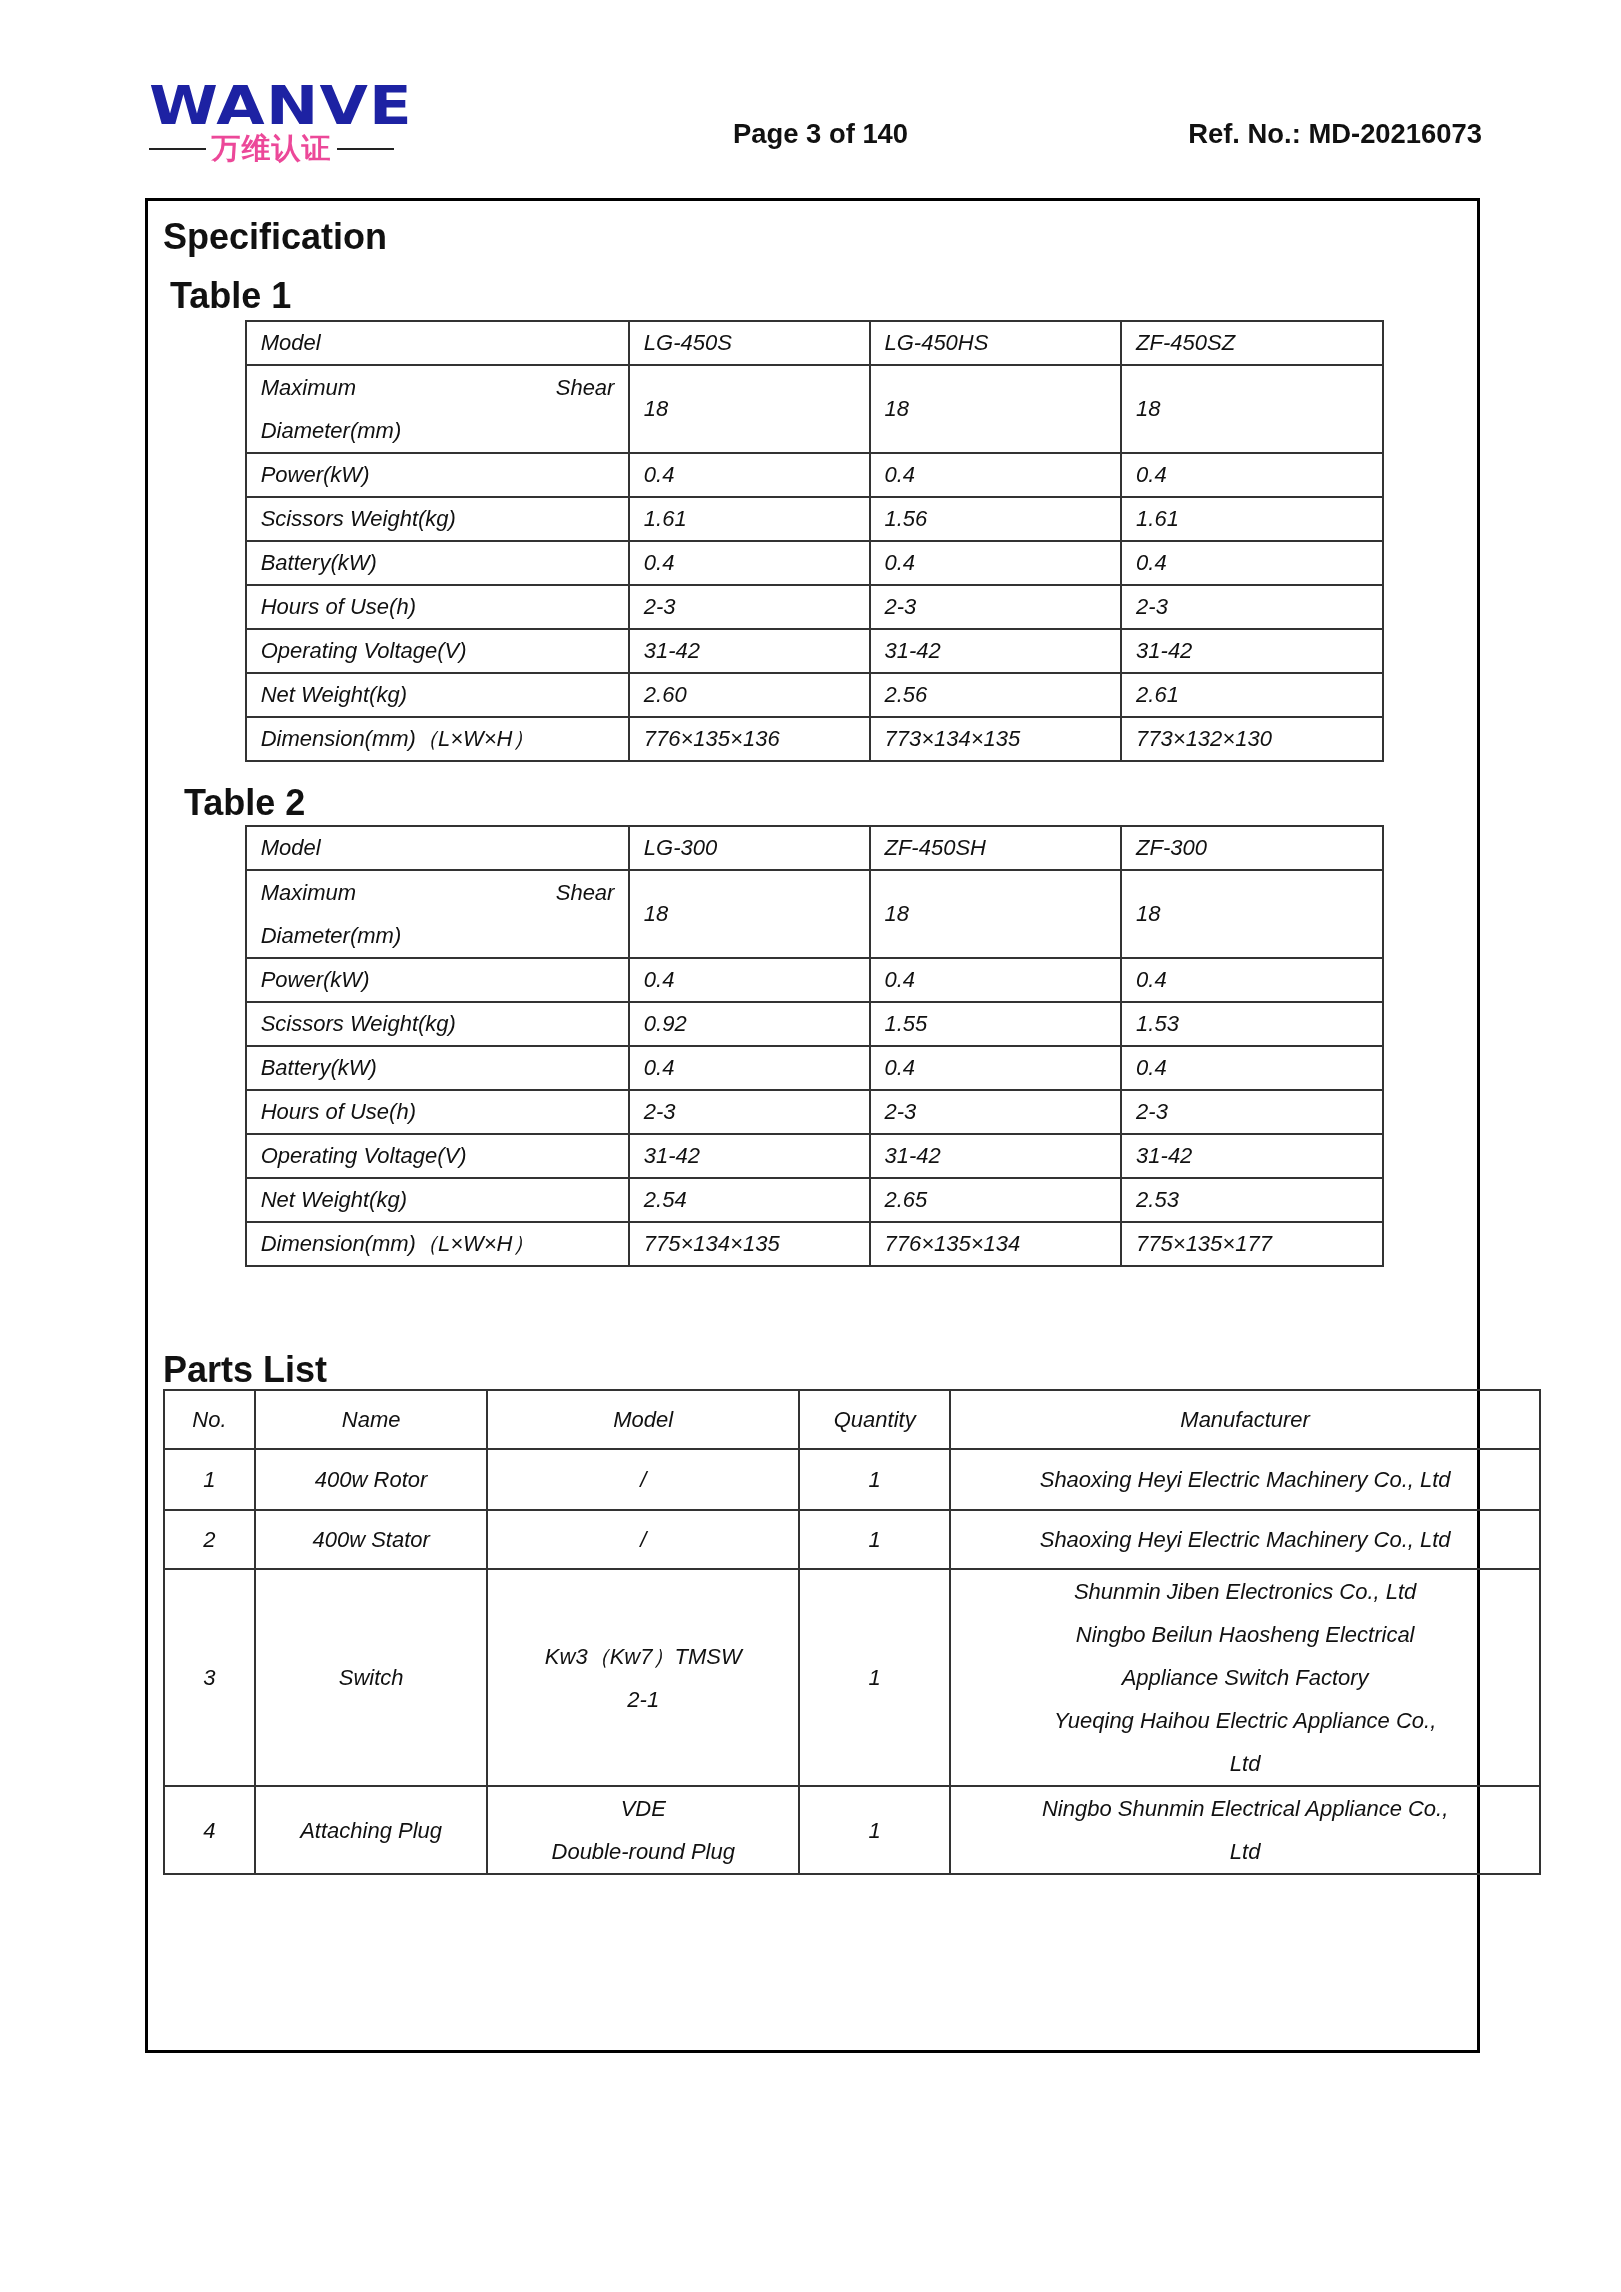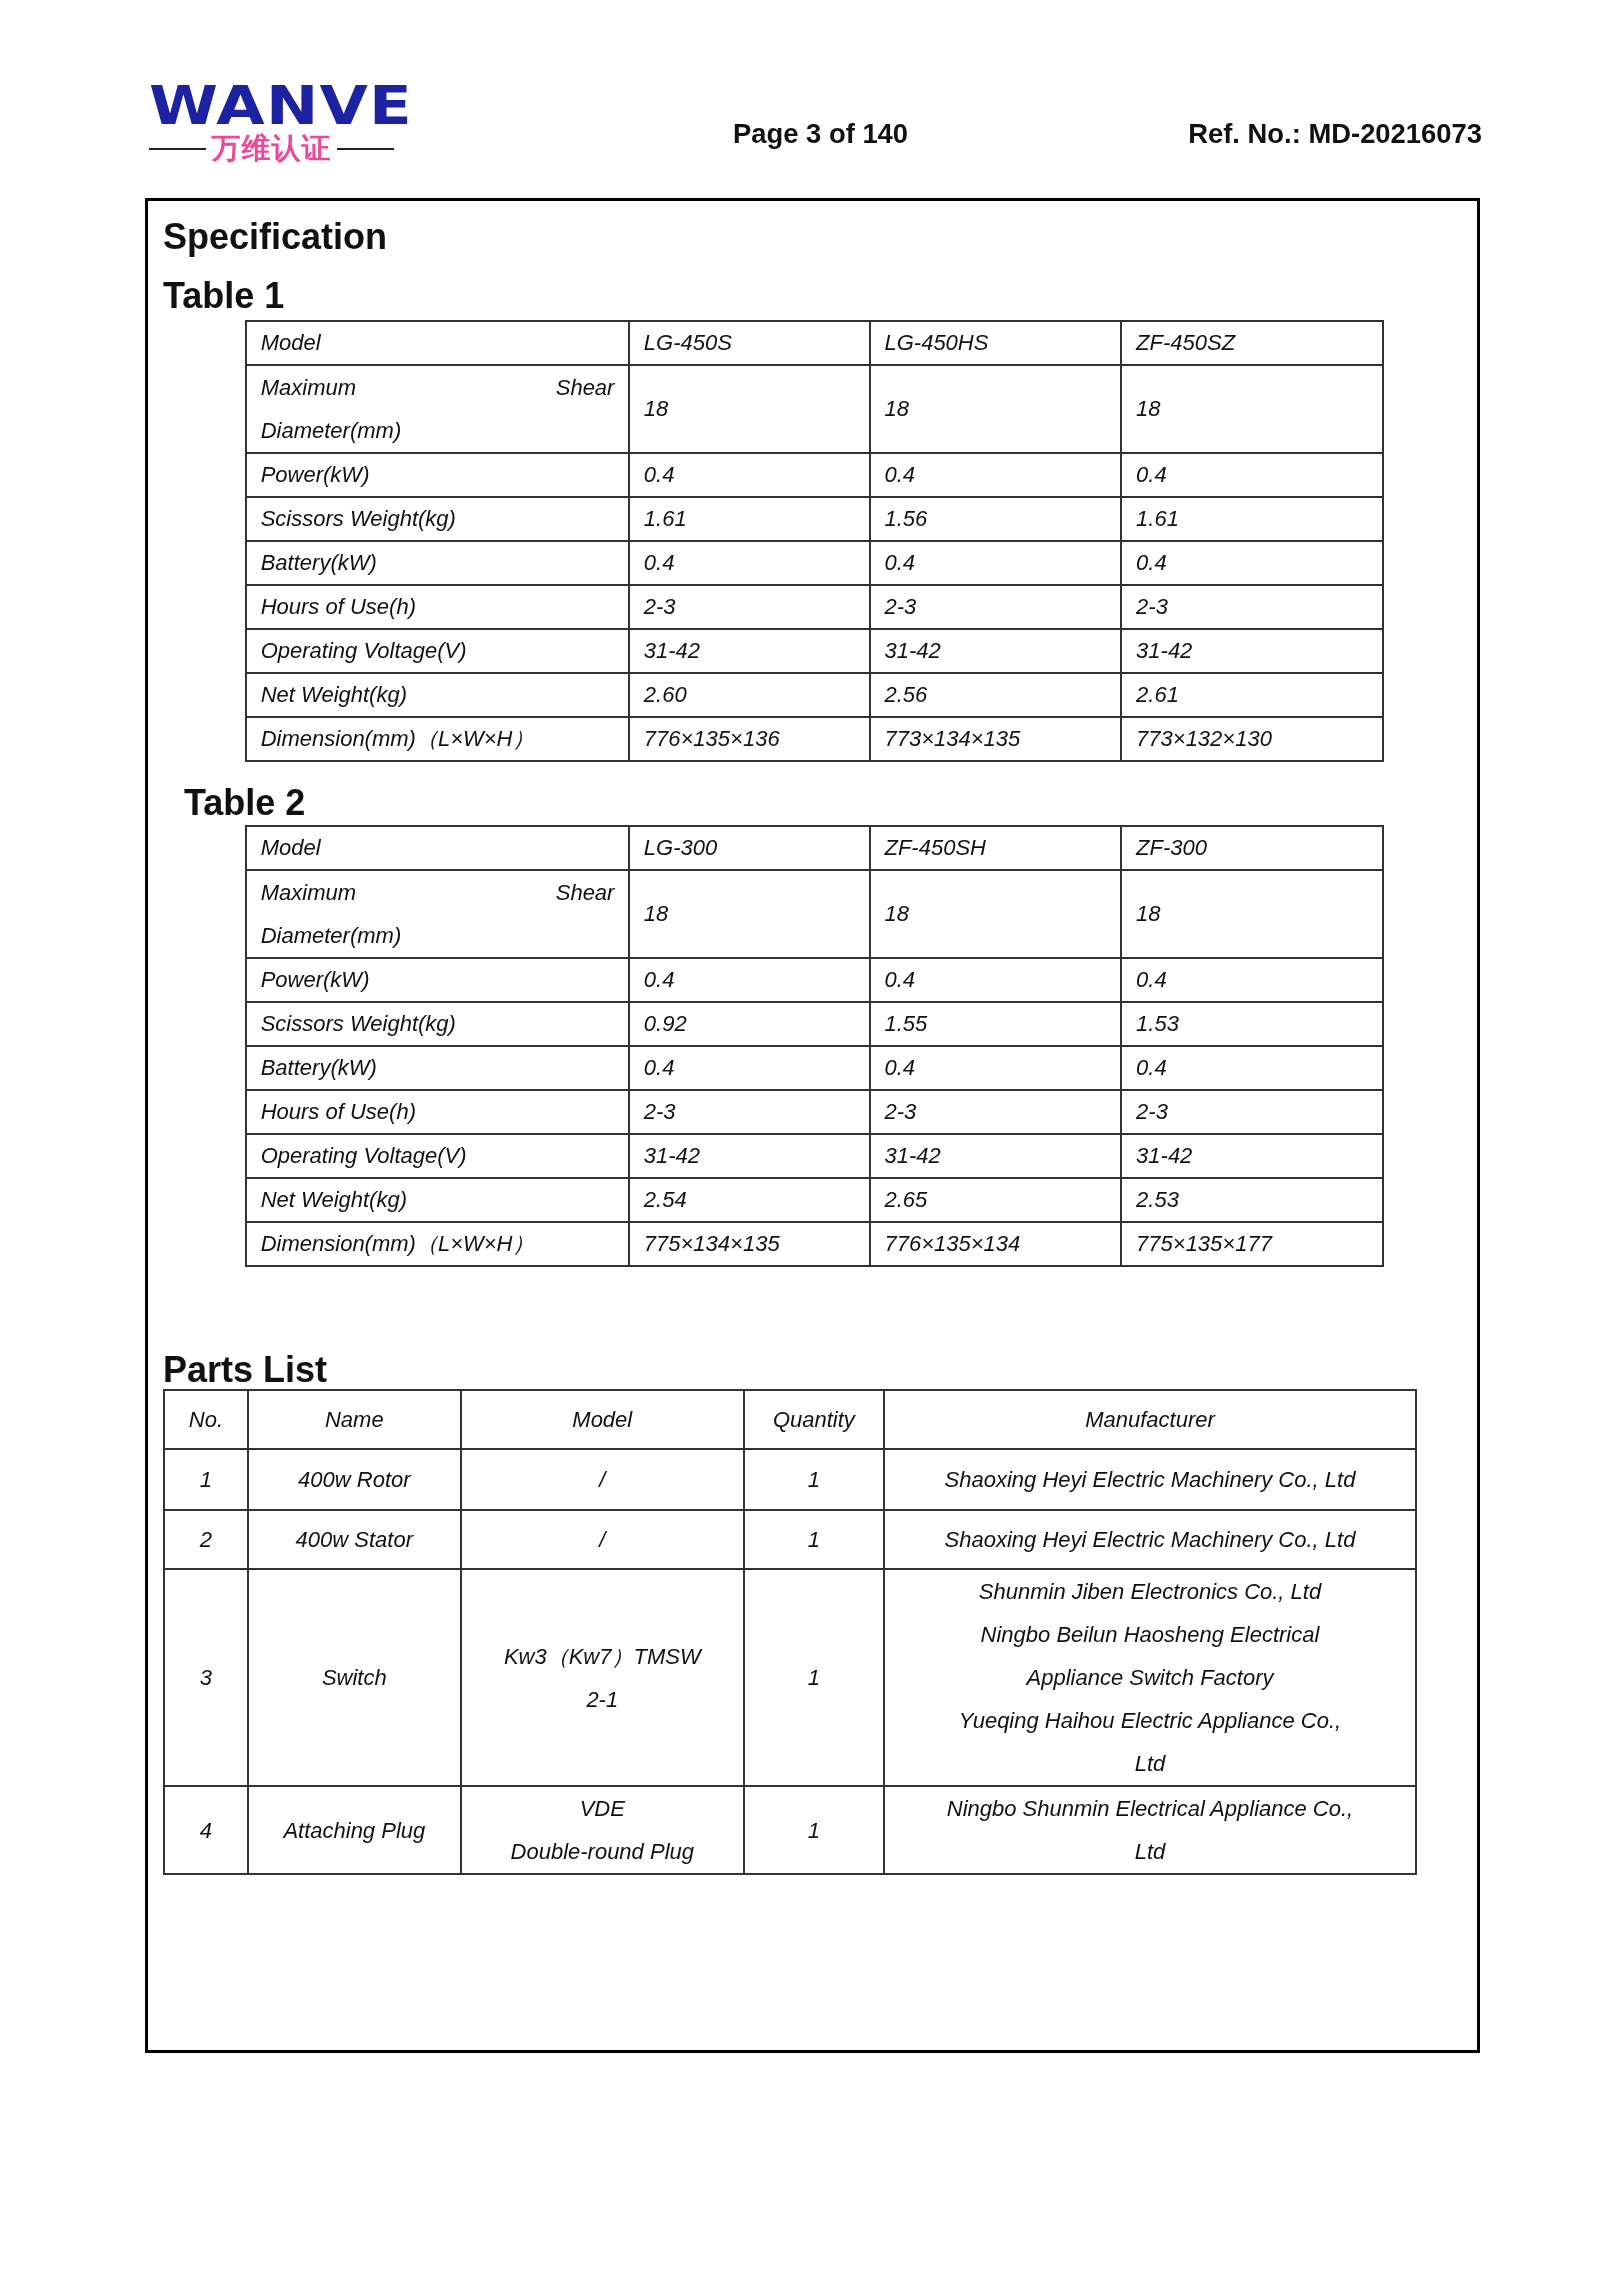--- a/index.html
+++ b/index.html
@@ -19,40 +19,40 @@
 
   .page-no { position: absolute; left: 733px; top: 118px; font-weight: bold; font-size: 27.4px; }
   .ref-no  { position: absolute; right: 139px; top: 118px; font-weight: bold; font-size: 27.4px; }
 
   
   .frame { position: absolute; left: 145px; top: 198px; width: 1335px; height: 1855px;
            border: 3.9px solid #000; box-sizing: border-box; }
 
   .label { position: absolute; font-weight: bold; font-size: 36px; }
   .lbl-spec { left: 163px; top: 216px; }
-  .lbl-t1 { left: 163px; top: 275px; }
+  .lbl-t1 { left: 170px; top: 275px; }
   .lbl-t2 { left: 163px; top: 782px; margin-left: 21px; }
   .lbl-parts { left: 163px; top: 1349px; }
 
   table { border-collapse: collapse; position: absolute; font-size: 22px; font-style: italic; }
   td, th { border: 2px solid #333; padding: 0 13.7px; font-weight: normal; text-align: left; vertical-align: middle; }
 
   .spec { left: 245px; width: 1139px; }
   .spec col.c0 { width: 384px; }
   .spec col.c1 { width: 241px; }
   .spec col.c2 { width: 252px; }
   .spec col.c3 { width: 262px; }
   .spec tr { height: 44px; }
   .spec tr.tall { height: 87px; }
   .spec tr.tall td.first { line-height: 43px; }
   .justify-line { display: flex; justify-content: space-between; }
   .t1 { top: 320px; }
   .t2 { top: 825px; }
 
-  .parts { left: 163px; top: 1389px; width: 1254px; }
+  .parts { left: 163px; top: 1389px; width: 1378px; }
   .parts td, .parts th { text-align: center; padding: 0 7.8px; line-height: 43px; }
   .parts col.p0 { width: 86px; }
   .parts col.p1 { width: 220px; }
   .parts col.p2 { width: 295px; }
   .parts col.p3 { width: 143px; }
   .parts col.p4 { width: 558px; }
   .parts tr.h  { height: 59px; }
   .parts tr.r1 { height: 61px; }
   .parts tr.r2 { height: 59px; }
   .parts tr.r3 { height: 207px; }

